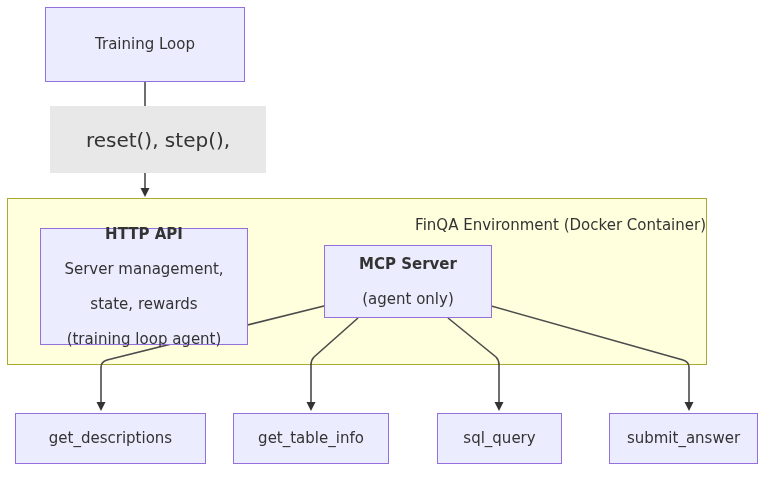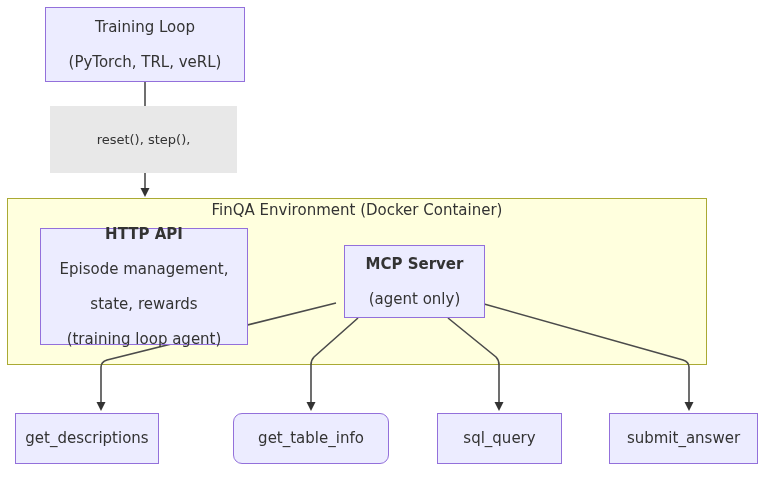--- a/index.html
+++ b/index.html
@@ -23,22 +23,22 @@
   }
   .cluster{
     position:absolute;
     left:7px;top:198px;width:700px;height:167px;
     background:var(--container-fill,#FFFFDE);
     border:1px solid var(--container-border,#AAAA33);
     box-sizing:border-box;
     z-index:0;
   }
   .cluster-title{
-    text-align:center;
-    padding-top:2px;
+    text-align:right;
+    padding-top:17px;
     font-size:15px;
     color:var(--text,#333);
   }
   svg.edges{
     position:absolute;left:0;top:0;
     z-index:1;
   }
   .edge-path{
     stroke:var(--edge,#4B4B4B);
     stroke-width:1.6;
@@ -60,37 +60,37 @@
     text-align:center;
     font-size:15px;
     line-height:23px;
     z-index:2;
     gap:12px;
   }
   .node .bold{font-weight:bold;}
   .node .italic{}
   .edge-label{
     position:absolute;
-    left:50px;top:106px;width:187px;height:67px;
+    left:50px;top:106px;width:216px;height:67px;
     background:var(--edge-label-bg,#E8E8E8);
     display:flex;
     flex-direction:column;
     align-items:center;
     justify-content:center;
     text-align:left;
-    font-size:13px;
+    font-size:20px;
     line-height:22px;
     z-index:2;
   }
   #training-loop{left:45px;top:7px;width:200px;height:75px;}
   #http-api{left:40px;top:228px;width:208px;height:117px;}
-  #mcp-server{left:344px;top:245px;width:141px;height:73px;}
+  #mcp-server{left:324px;top:245px;width:168px;height:73px;}
   .tool{top:413px;height:51px;}
-  #tool-get-descriptions{left:15px;width:144px;}
-  #tool-get-table-info{left:233px;width:156px;border-radius:9px;}
+  #tool-get-descriptions{left:15px;width:191px;}
+  #tool-get-table-info{left:233px;width:156px;}
   #tool-sql-query{left:437px;width:125px;text-align:right;}
   #tool-submit-answer{left:609px;width:149px;}
 </style>
 </head>
 <body>
 
 <div class="canvas">
 
   <div class="cluster">
     <div class="cluster-title">FinQA Environment (Docker Container)</div>
@@ -109,30 +109,29 @@
 
     <path class="edge-path" d="M448,318 L496,357 Q499,360 499,365 L499,403"></path>
     <polygon class="arrowhead" points="494.5,402 503.5,402 499,411"></polygon>
 
     <path class="edge-path" d="M477,302 L683,360 Q689,362 689,367 L689,403"></path>
     <polygon class="arrowhead" points="684.5,402 693.5,402 689,411"></polygon>
   </svg>
 
   <div class="node" id="training-loop">
     <div>Training Loop</div>
-    <div>(PyTorch, TRL, veRL)</div>
   </div>
 
   <div class="edge-label">
     <div>reset(), step(),</div>
   </div>
 
   <div class="node" id="http-api">
     <div class="bold">HTTP API</div>
-    <div>Episode management,</div>
+    <div>Server management,</div>
     <div>state, rewards</div>
     <div class="italic">(training loop agent)</div>
   </div>
 
   <div class="node" id="mcp-server">
     <div class="bold">MCP Server</div>
     <div class="italic">(agent only)</div>
   </div>
 
   <div class="node tool" id="tool-get-descriptions">

